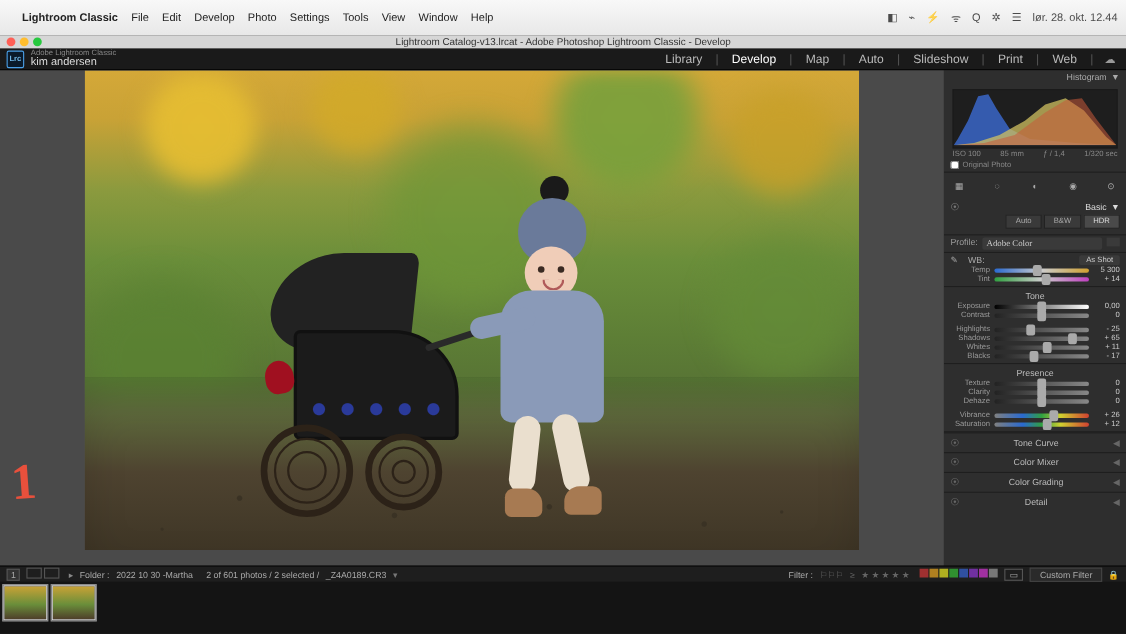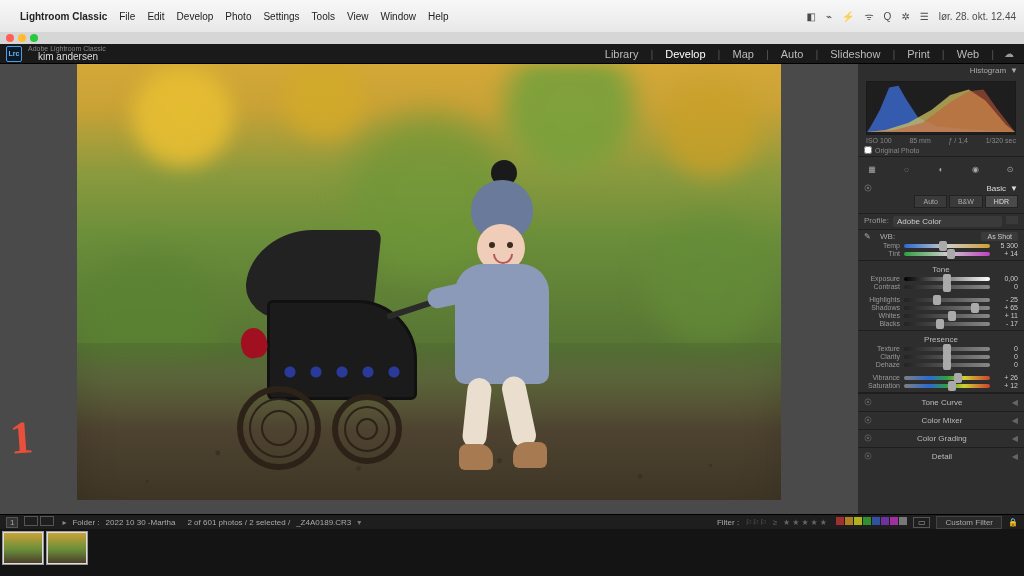--- a/index.html
+++ b/index.html
@@ -18,21 +18,21 @@
   .traffic { display: flex; gap: 4px; }
   .traffic i { width: 8px; height: 8px; border-radius: 50%; display: block; }
   .t-red { background:#ff5f56; } .t-yel{background:#ffbd2e;} .t-grn{background:#27c93f;}
   .titlebar .title { position:absolute; left:0; right:0; text-align:center; pointer-events:none; }
 
   
   .lr-top { height: 20px; background: #1a1a1a; display:flex; align-items:center; padding:0 10px 0 6px; border-bottom:1px solid #000; }
   .lr-logo { width:16px; height:16px; background:#0a1a2a; border:1px solid #4aa0e8; display:flex; align-items:center; justify-content:center; color:#71b7e6; font-size:7px; font-weight:700; border-radius:2px; margin-right:6px;}
   .lr-id { line-height:1; }
   .lr-id .small { font-size:7px; color:#888; }
-  .lr-id .user { font-size:10px; color:#ddd;margin-left:10px; }
+  .lr-id .user { font-size:10px; color:#ddd; }
   .lr-top .spacer { flex:1; }
   .lr-modules { display:flex; gap:8px; font-size:11px; color:#bbb;align-items:center; }
   .lr-modules span { padding:0 2px; }
   .lr-modules .sep { color:#555; }
   .lr-modules .active { color:#fff; font-weight:500; }
   .lr-cloud { margin-left:8px; color:#999; }
 
   
   .main { display:flex; height: 450px; background:#2b2b2b; }
   .viewer { width: 858px; position:relative; background:#4a4a4a; display:flex; align-items:flex-start; justify-content:center; }
@@ -99,21 +99,21 @@
   .hist-info { display:flex; justify-content:space-between; font-size:7px; color:#888; padding:2px 2px; }
   .orig { font-size:7px; color:#888; display:flex; align-items:center; gap:3px; }
   .orig input{ width:8px; height:8px; }
   .tools { display:flex; justify-content:space-between; padding:4px 6px; }
   .tools span { width:16px; height:16px; display:flex; align-items:center; justify-content:center; color:#aaa; }
   .basic-head { display:flex; justify-content:flex-end; align-items:center; gap:4px; color:#ddd; }
   .treat { display:flex; justify-content:flex-end; gap:2px; padding:2px 0;}
   .treat button { background:#3a3a3a; border:1px solid #222; color:#aaa; font-size:7px; padding:2px 8px; cursor:pointer;}
   .treat button.on { background:#4a4a4a; color:#ddd; }
   .profile-row{ display:flex; align-items:flex-start; gap:4px; color:#999; }
-  .profile-row .val{ flex:1; background:#3a3a3a; padding:1px 4px; color:#ccc; border-radius:2px;}
+  .profile-row .val{ flex:1; background:#3a3a3a; padding:1px 4px; color:#ccc; border-radius:2px;font-family:Liberation Serif, serif;}
   .profile-row .boxes{ width:12px; height:8px; background:#3a3a3a;}
   .wb-row{ display:flex; align-items:center; gap:6px; }
   .wb-row .dropper{ width:10px; }
   .wb-row .val{ margin-left:auto; background:#3a3a3a; padding:1px 6px; color:#ccc; border-radius:2px; font-size:7px;}
   .slider-row { display:flex; align-items:center; gap:4px; margin:1px 0; }
   .slider-row .lbl { width:36px; text-align:right; color:#999; font-size:7px; }
   .slider-row .track { flex:1; height:4px; border-radius:2px; position:relative; }
   .slider-row .knob { position:absolute; top:-3px; width:8px; height:10px; background:#aaa; border-radius:2px; transform:translateX(-50%); }
   .slider-row .val { width:24px; text-align:right; color:#ccc; font-size:7px;}
   .grad-gray{ background: linear-gradient(90deg,#222,#888);}
@@ -163,20 +163,21 @@
     <span>lør. 28. okt.  12.44</span>
   </div>
 </div>
 
 <div class="titlebar">
   <div class="traffic">
     <i class="t-red"></i>
     <i class="t-yel"></i>
     <i class="t-grn"></i>
   </div>
+  <div class="title">Lightroom Catalog-v13.lrcat - Adobe Photoshop Lightroom Classic - Develop</div>
 </div>
 
 <div class="lr-top">
   <div class="lr-logo">Lrc</div>
   <div class="lr-id">
     <div class="small">Adobe Lightroom Classic</div>
     <div class="user">kim andersen</div>
   </div>
   <div class="spacer"></div>
   <div class="lr-modules">

